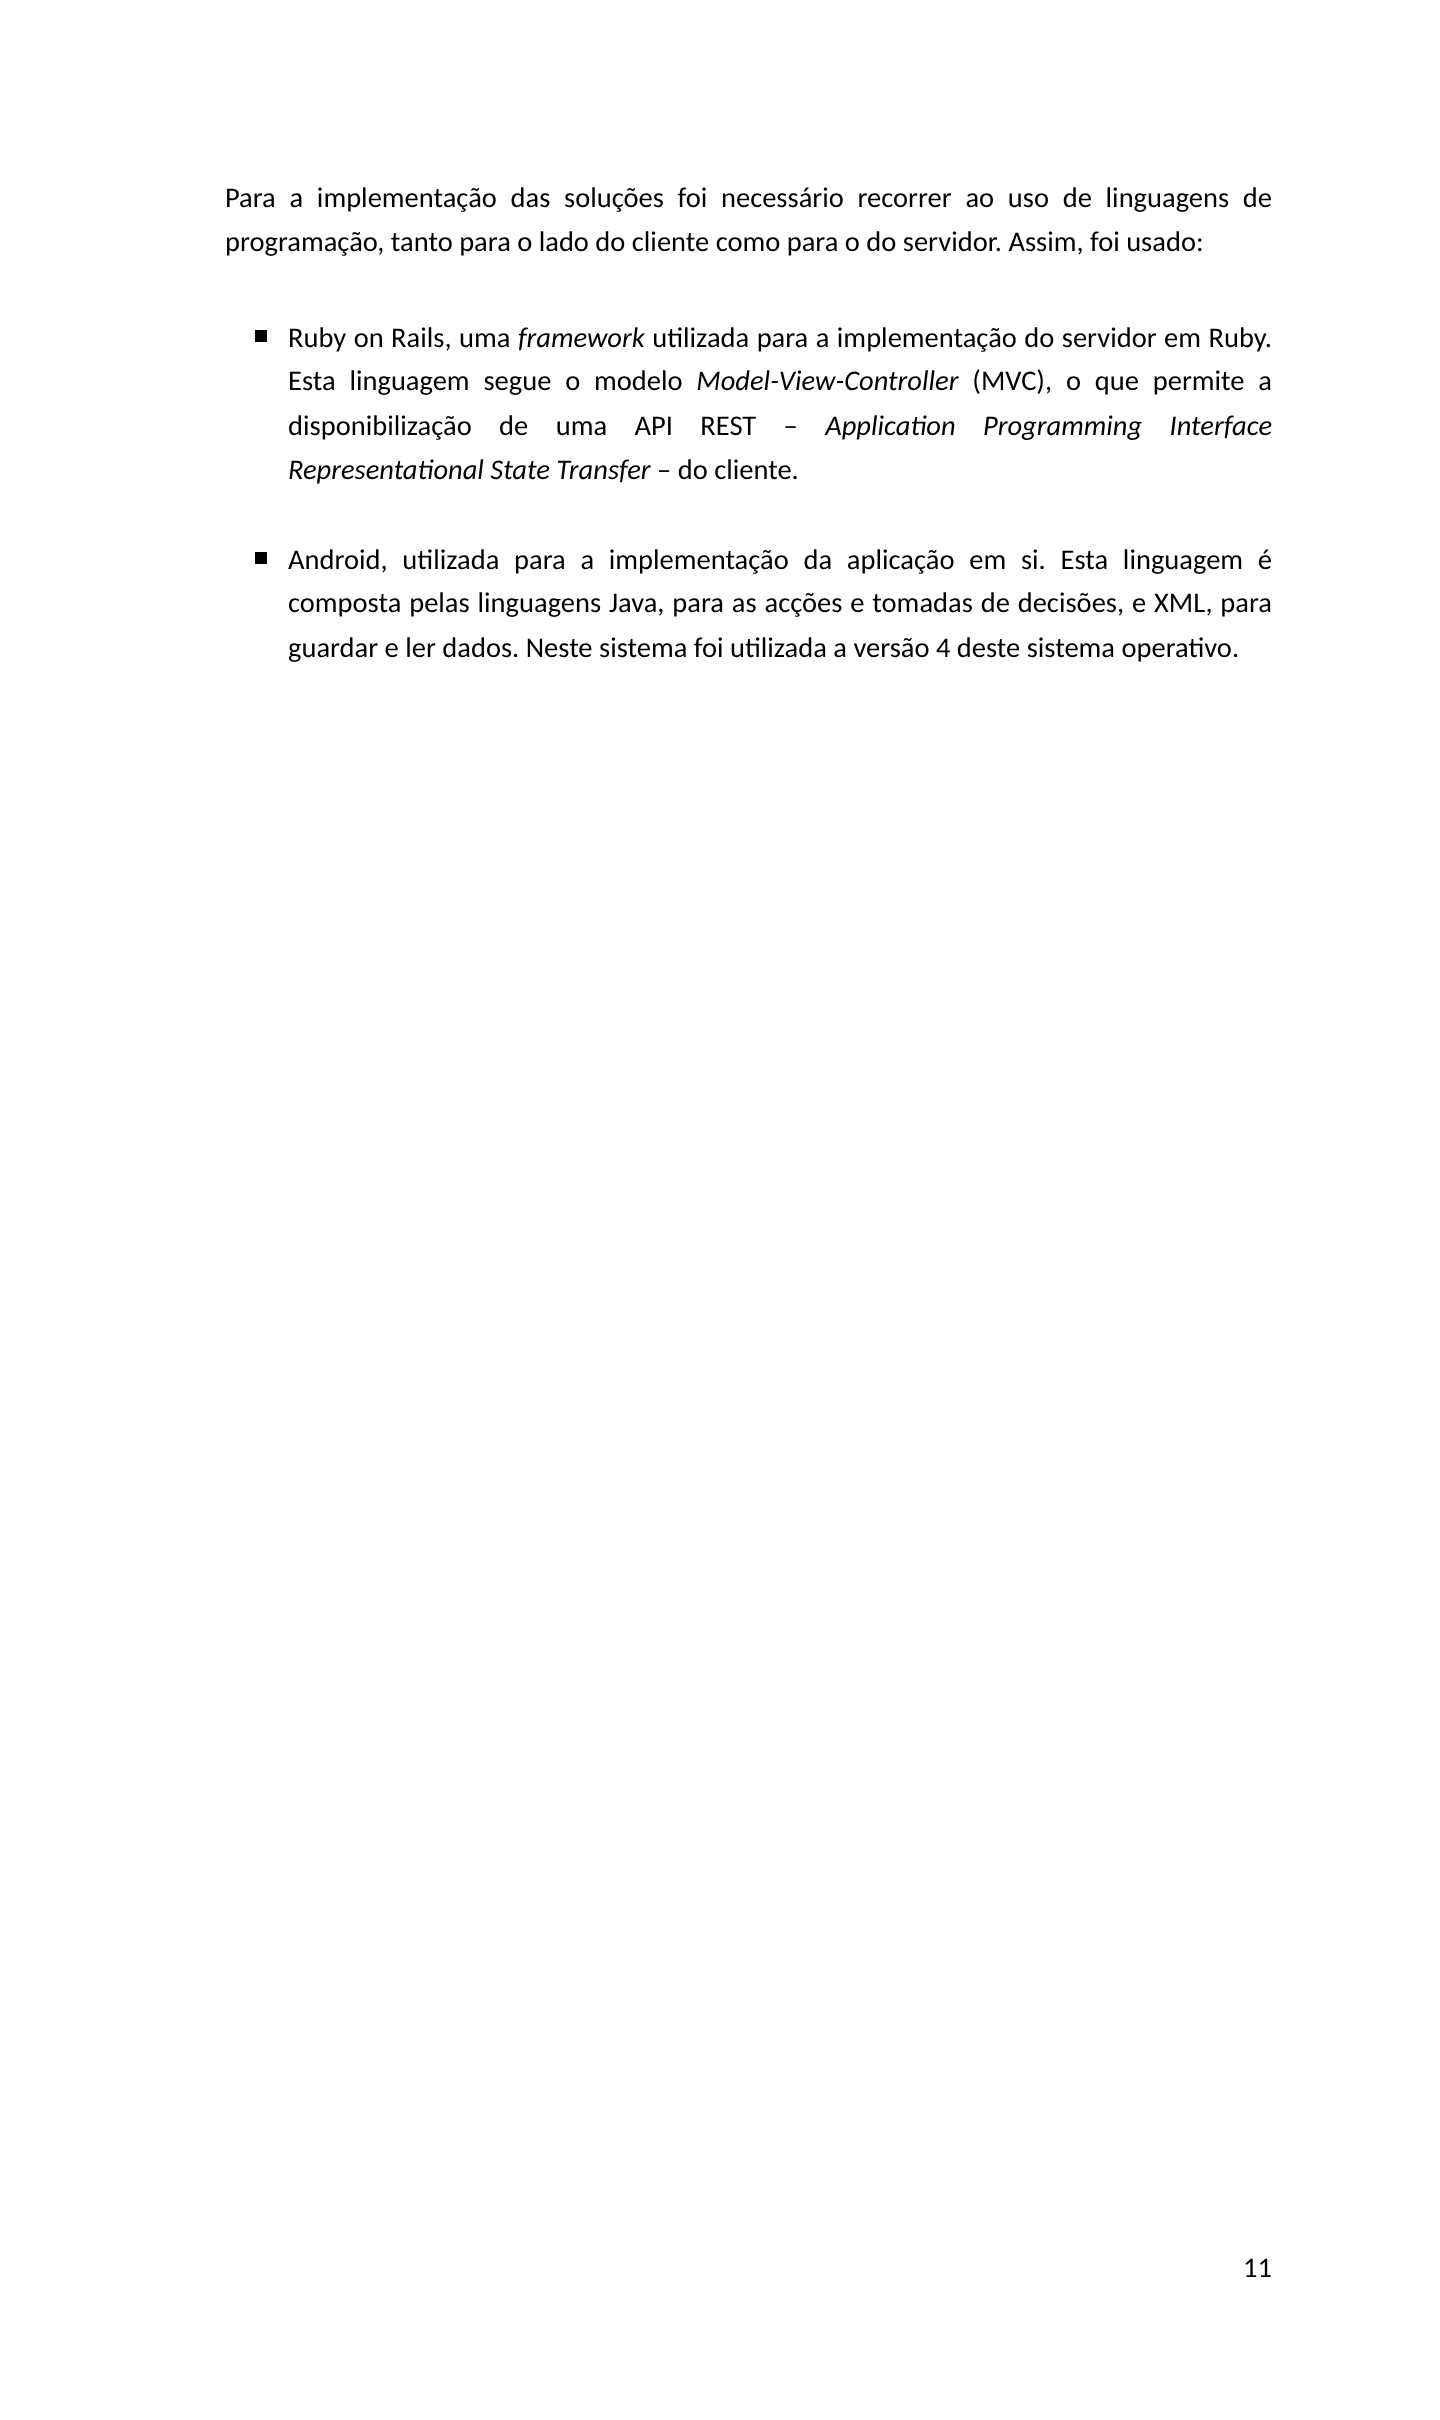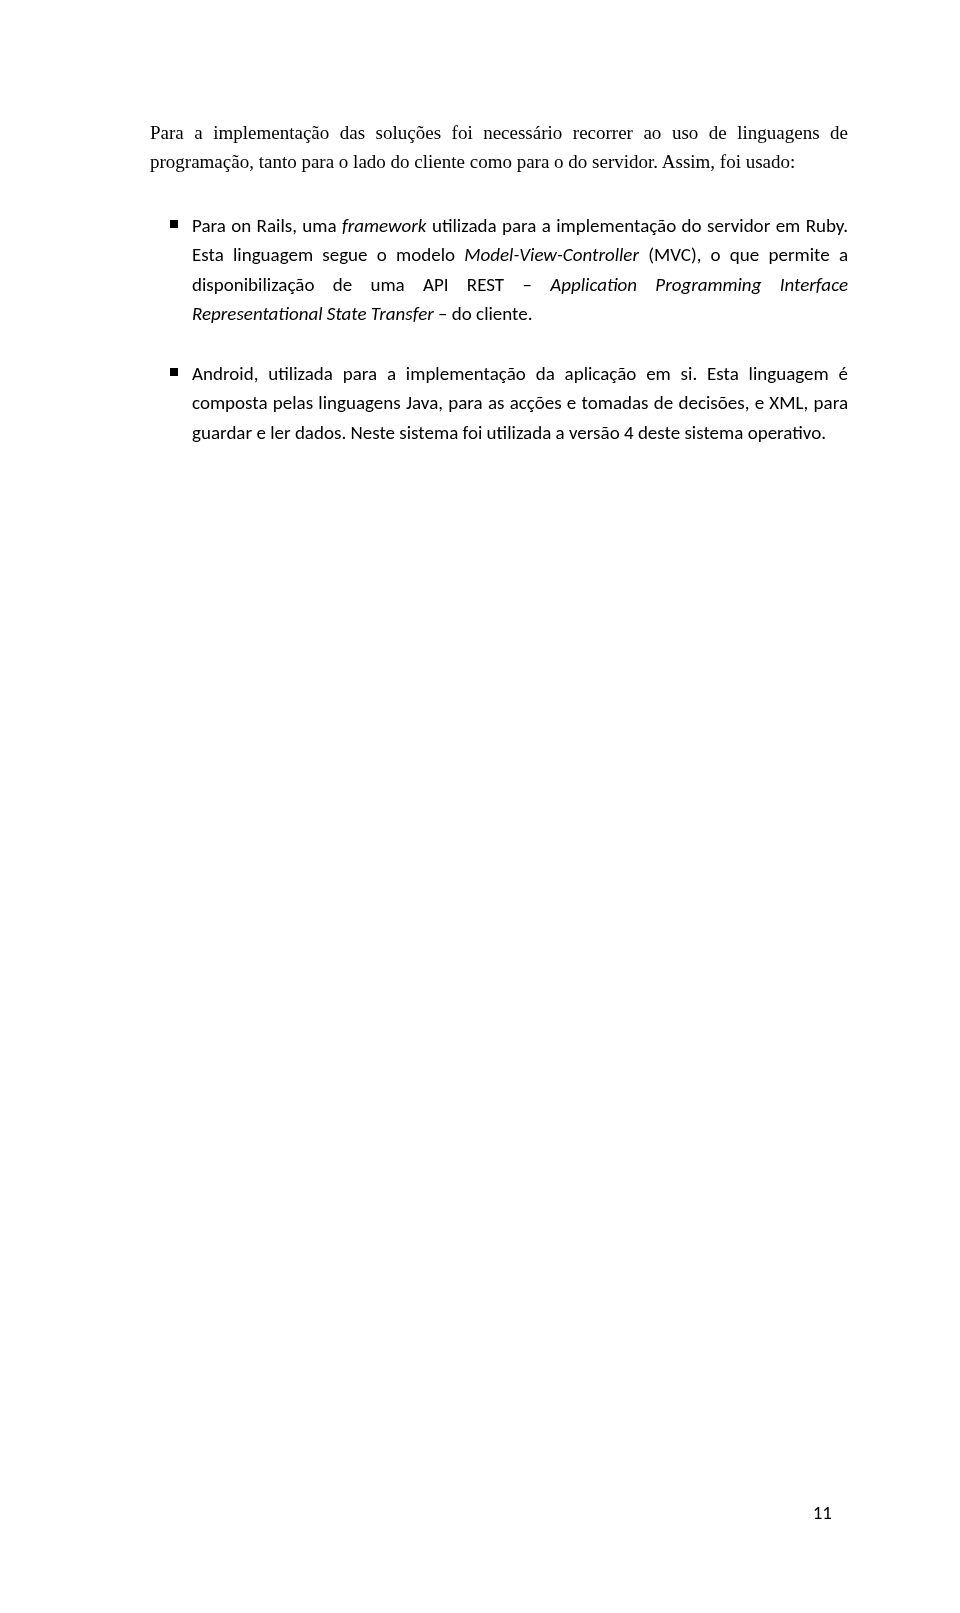--- a/index.html
+++ b/index.html
@@ -9,21 +9,20 @@
     font-family:"Calibri","Segoe UI",Arial,sans-serif;
     font-size:19px;
     line-height:1.55;
     box-sizing:border-box;
     padding:118px 112px 0 150px;
     position:relative;
   }
   p.intro{
     text-align:justify;
     margin:0 0 34px 0;
-    font-family:Liberation Serif, serif;
   }
   ul.bullets{
     list-style:none;
     margin:0;padding:0;
   }
   ul.bullets>li{
     position:relative;
     padding-left:42px;
     text-align:justify;
     margin:0 0 30px 0;
@@ -31,31 +30,31 @@
   ul.bullets>li::before{
     content:"";
     position:absolute;
     left:20px;top:9px;
     width:8px;height:8px;
     background:#000;
   }
   em{}
   .pagenum{
     position:absolute;
-    bottom:86px;right:128px;
+    bottom:86px;right:112px;
     font-size:19px;
   }
 </style>
 </head>
 <body>
 
 <p class="intro">Para a implementação das soluções foi necessário recorrer ao uso de linguagens de programação, tanto para o lado do cliente como para o do servidor. Assim, foi usado:</p>
 
 <ul class="bullets">
   <li>
-    <span>Para on Rails, uma </span><em>framework</em><span> utilizada para a implementação do servidor em Ruby. Esta linguagem segue o modelo </span><em>Model-View-Controller</em><span> (MVC), o que permite a disponibilização de uma API REST – </span><em>Application Programming Interface Representational State Transfer</em><span> – do cliente.</span>
+    <span>Ruby on Rails, uma </span><em>framework</em><span> utilizada para a implementação do servidor em Ruby. Esta linguagem segue o modelo </span><em>Model-View-Controller</em><span> (MVC), o que permite a disponibilização de uma API REST – </span><em>Application Programming Interface Representational State Transfer</em><span> – do cliente.</span>
   </li>
   <li>
     <span>Android, utilizada para a implementação da aplicação em si. Esta linguagem é composta pelas linguagens Java, para as acções e tomadas de decisões, e XML, para guardar e ler dados. Neste sistema foi utilizada a versão 4 deste sistema operativo.</span>
   </li>
 </ul>
 
 <div class="pagenum">11</div>
 
 </body></html>

